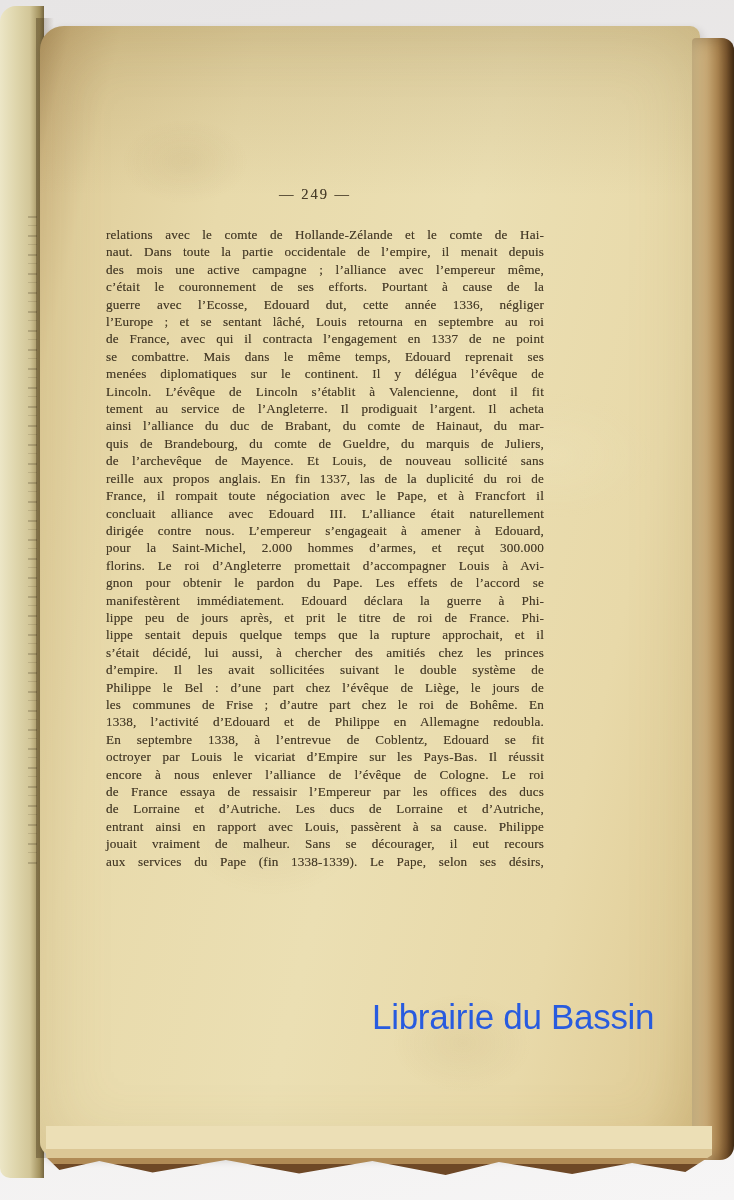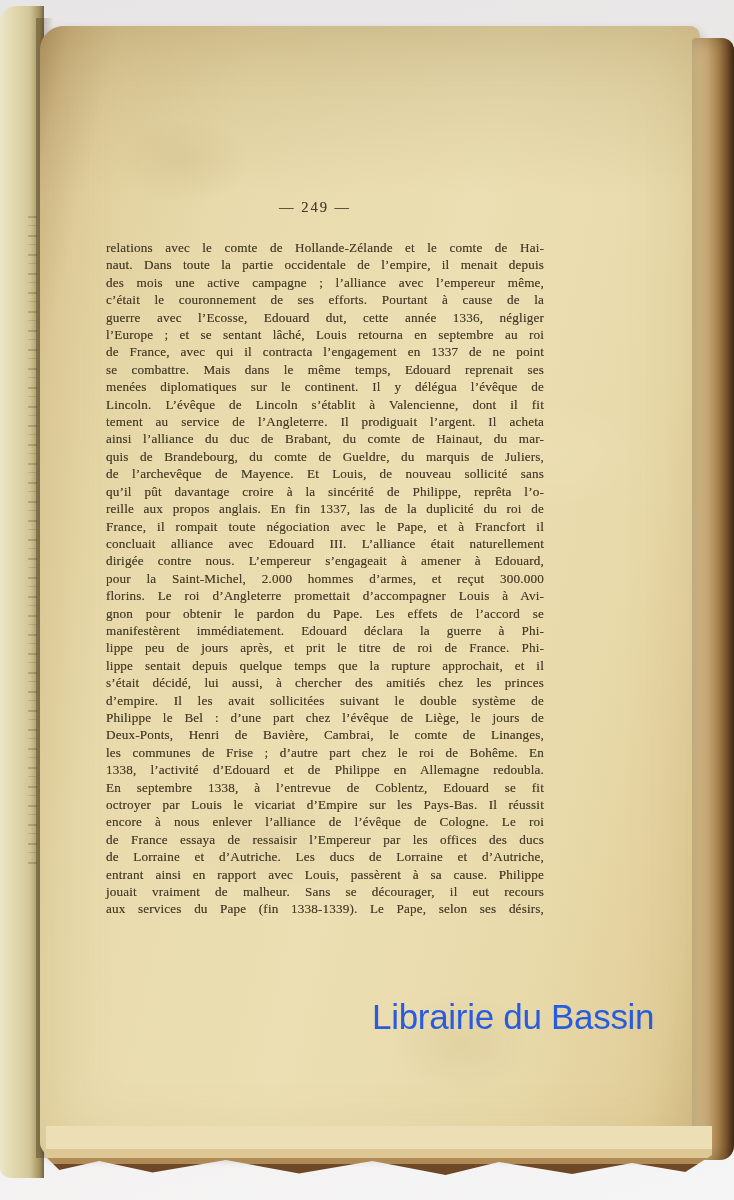--- a/index.html
+++ b/index.html
@@ -64,21 +64,21 @@
     position:absolute; left:46px; top:1126px; width:666px; height:50px;
     background:linear-gradient(to bottom,
       #ecdfb6 0 46%, #dcc795 46% 64%, #b08a55 64% 76%, #6e4826 76% 100%);
     clip-path:polygon(0 0, 100% 0, 100% 58%, 96% 92%, 88% 74%, 79% 96%, 68% 72%,
       60% 98%, 49% 70%, 38% 95%, 27% 68%, 16% 93%, 8% 70%, 2% 88%, 0 62%);
     border-radius:0 0 10px 6px;
   }
 
   
   .text-col {
-    position:absolute; left:86px; top:198px; width:458px;
+    position:absolute; left:86px; top:185px; width:458px;
     color:#463b28; z-index:3;
     text-shadow:0 0 .4px rgba(70,59,40,.55);
   }
   .page-number {
     text-align:center; font-size:14.5px; letter-spacing:2px;
     margin:0 0 23px 0; line-height:18px;
   }
   .body-text { font-size:13.2px; line-height:17.4px; letter-spacing:.15px; }
   .body-text .line { text-align:justify; text-align-last:justify;margin-left:20px; }
 
@@ -114,35 +114,33 @@
         <div class="line">guerre avec l’Ecosse, Edouard dut, cette année 1336, négliger</div>
         <div class="line">l’Europe ; et se sentant lâché, Louis retourna en septembre au roi</div>
         <div class="line">de France, avec qui il contracta l’engagement en 1337 de ne point</div>
         <div class="line">se combattre. Mais dans le même temps, Edouard reprenait ses</div>
         <div class="line">menées diplomatiques sur le continent. Il y délégua l’évêque de</div>
         <div class="line">Lincoln. L’évêque de Lincoln s’établit à Valencienne, dont il fit</div>
         <div class="line">tement au service de l’Angleterre. Il prodiguait l’argent. Il acheta</div>
         <div class="line">ainsi l’alliance du duc de Brabant, du comte de Hainaut, du mar-</div>
         <div class="line">quis de Brandebourg, du comte de Gueldre, du marquis de Juliers,</div>
         <div class="line">de l’archevêque de Mayence. Et Louis, de nouveau sollicité sans</div>
-        <div class="line">qu’il pût davantage croire à la sincérité de Philippe, reprêta l’o-</div>
         <div class="line">reille aux propos anglais. En fin 1337, las de la duplicité du roi de</div>
         <div class="line">France, il rompait toute négociation avec le Pape, et à Francfort il</div>
         <div class="line">concluait alliance avec Edouard III. L’alliance était naturellement</div>
         <div class="line">dirigée contre nous. L’empereur s’engageait à amener à Edouard,</div>
         <div class="line">pour la Saint-Michel, 2.000 hommes d’armes, et reçut 300.000</div>
         <div class="line">florins. Le roi d’Angleterre promettait d’accompagner Louis à Avi-</div>
         <div class="line">gnon pour obtenir le pardon du Pape. Les effets de l’accord se</div>
         <div class="line">manifestèrent immédiatement. Edouard déclara la guerre à Phi-</div>
         <div class="line">lippe peu de jours après, et prit le titre de roi de France. Phi-</div>
         <div class="line">lippe sentait depuis quelque temps que la rupture approchait, et il</div>
         <div class="line">s’était décidé, lui aussi, à chercher des amitiés chez les princes</div>
         <div class="line">d’empire. Il les avait sollicitées suivant le double système de</div>
         <div class="line">Philippe le Bel : d’une part chez l’évêque de Liège, le jours de</div>
-        <div class="line">Deux-Ponts, Henri de Bavière, Cambrai, le comte de Linanges,</div>
         <div class="line">les communes de Frise ; d’autre part chez le roi de Bohême. En</div>
         <div class="line">1338, l’activité d’Edouard et de Philippe en Allemagne redoubla.</div>
         <div class="line">En septembre 1338, à l’entrevue de Coblentz, Edouard se fit</div>
         <div class="line">octroyer par Louis le vicariat d’Empire sur les Pays-Bas. Il réussit</div>
         <div class="line">encore à nous enlever l’alliance de l’évêque de Cologne. Le roi</div>
         <div class="line">de France essaya de ressaisir l’Empereur par les offices des ducs</div>
         <div class="line">de Lorraine et d’Autriche. Les ducs de Lorraine et d’Autriche,</div>
         <div class="line">entrant ainsi en rapport avec Louis, passèrent à sa cause. Philippe</div>
         <div class="line">jouait vraiment de malheur. Sans se décourager, il eut recours</div>
         <div class="line">aux services du Pape (fin 1338-1339). Le Pape, selon ses désirs,</div>

